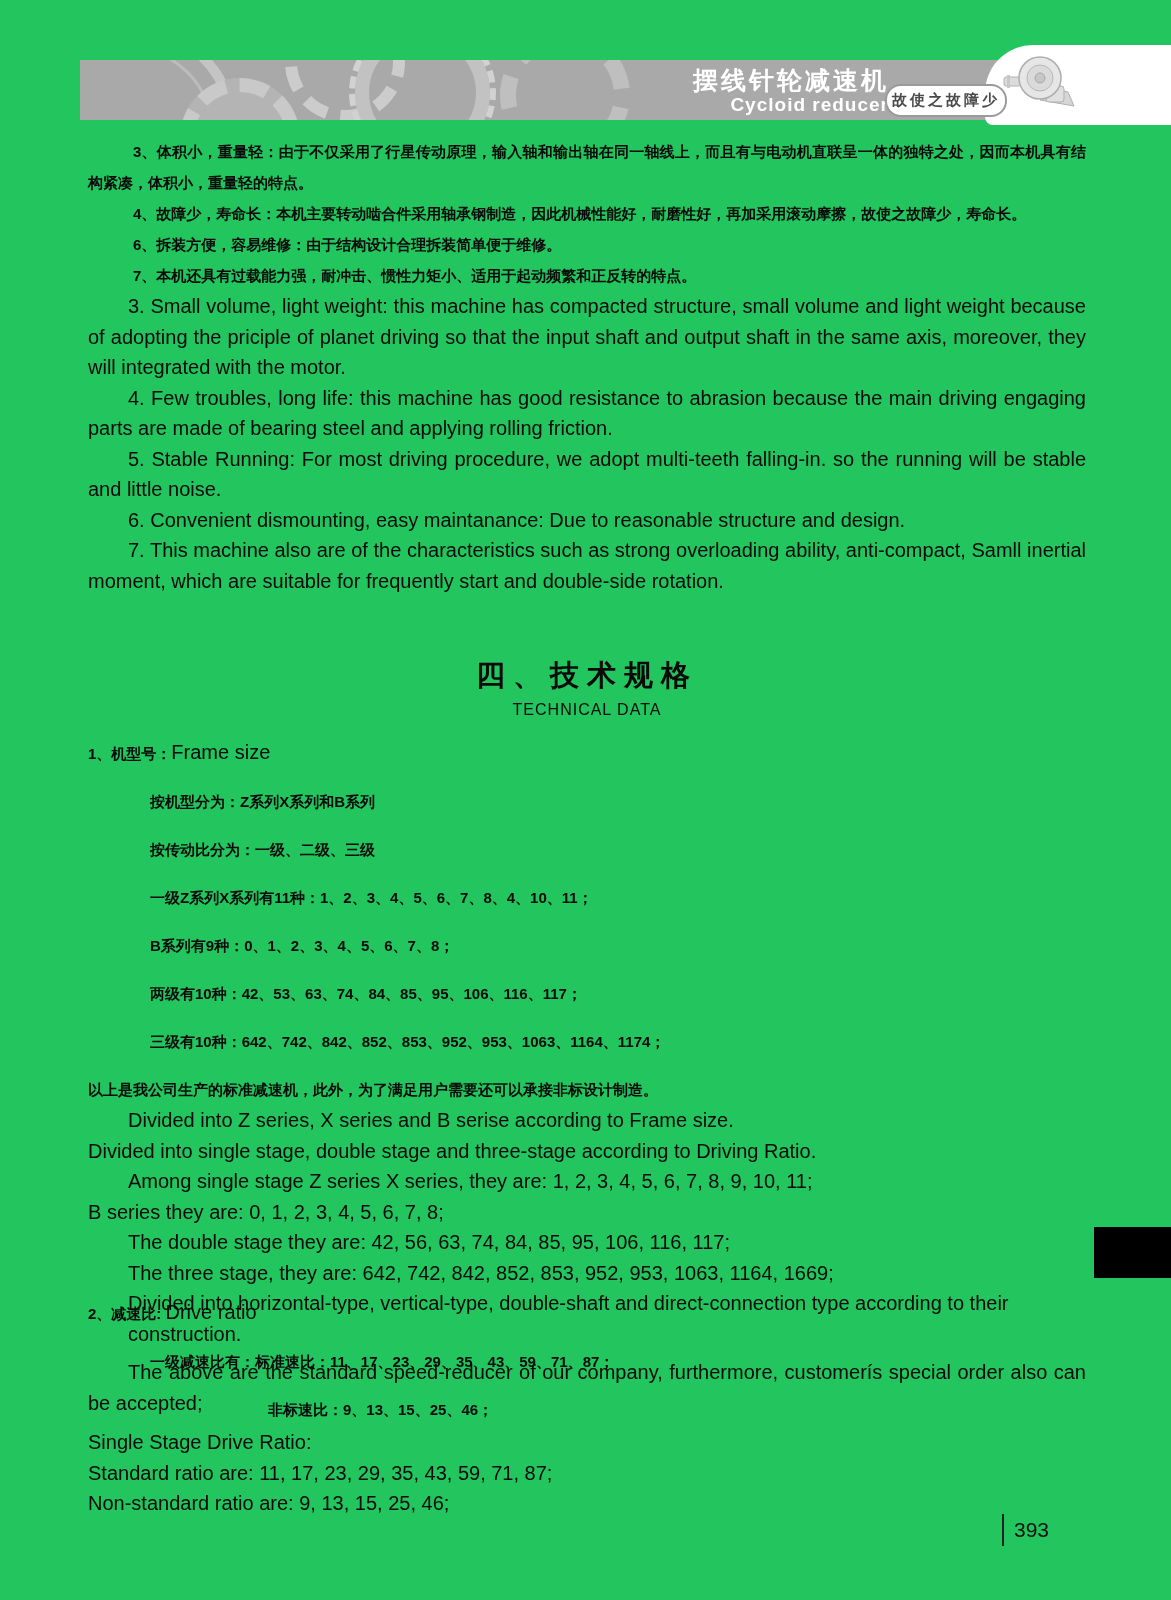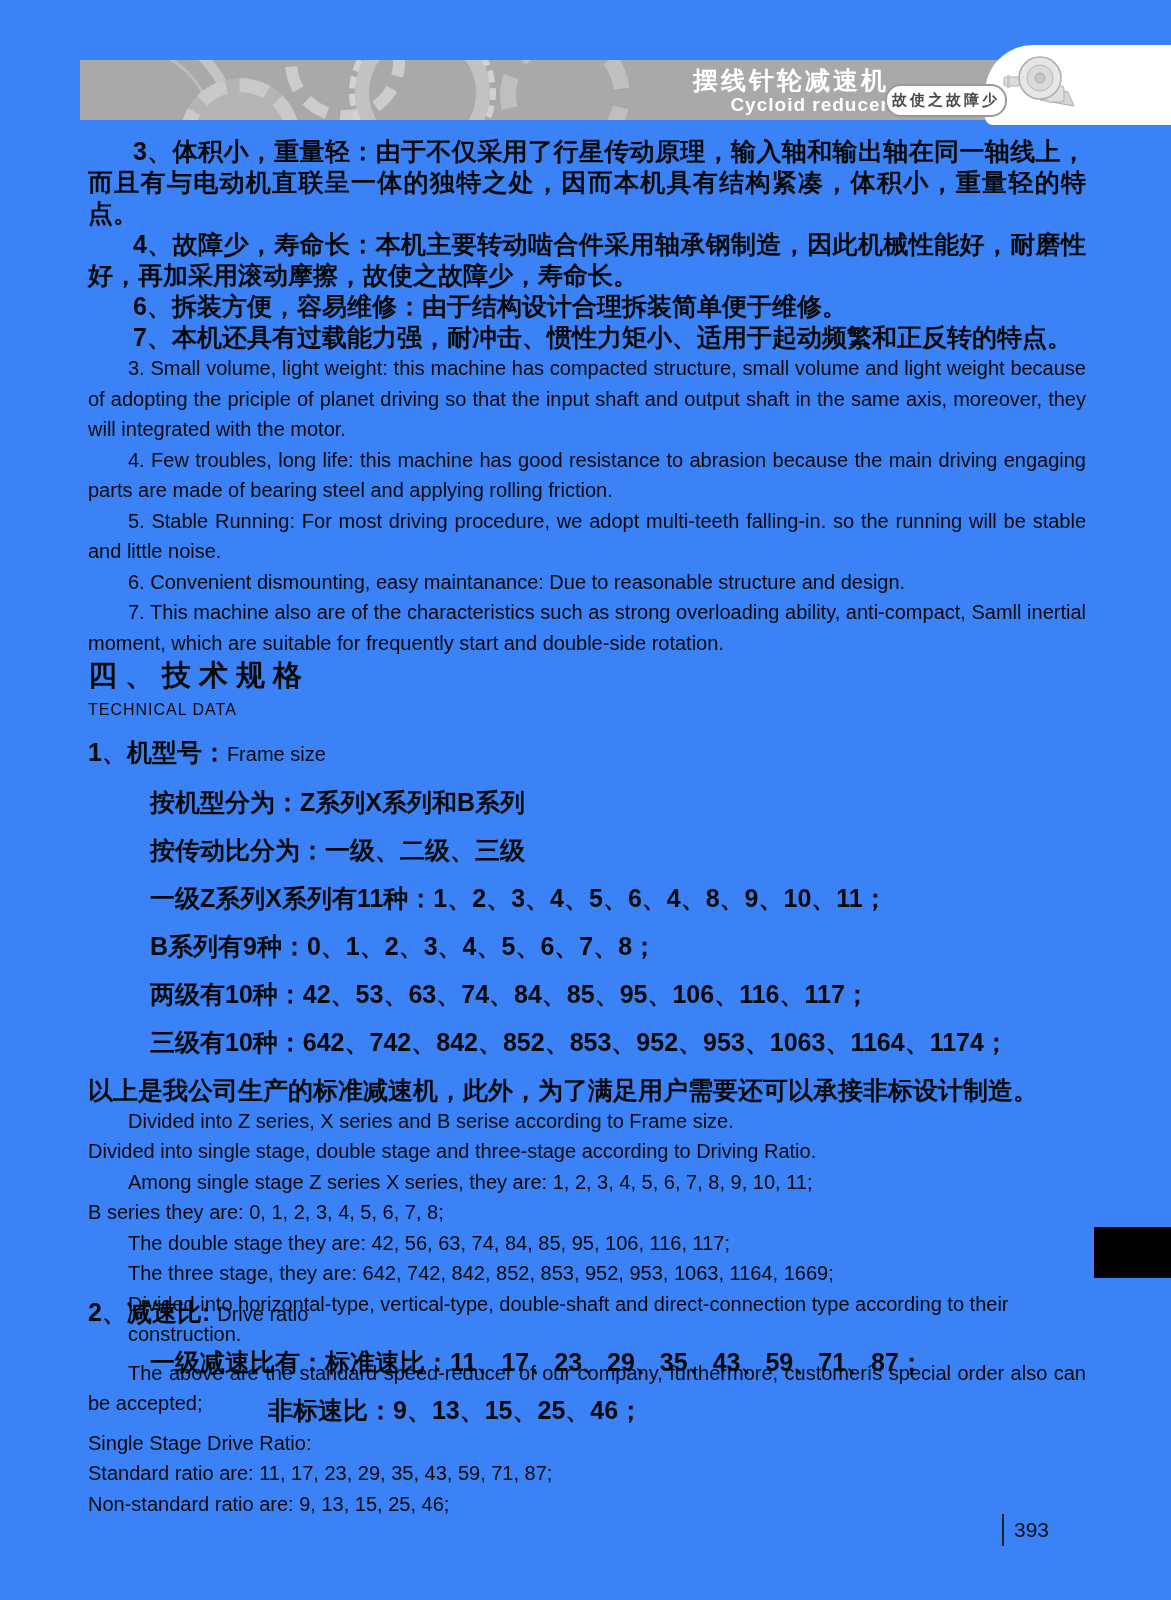--- a/index.html
+++ b/index.html
@@ -1,16 +1,16 @@
 <!DOCTYPE html>
 <html><head>
 <meta charset="utf-8">
 <style>
   html,body{margin:0;padding:0;background:#ffffff;}
-  .page{position:relative;width:1171px;height:1600px;background:#3b82f6;overflow:hidden;
+  .page{position:relative;width:1171px;height:1600px;background:#22c55e;overflow:hidden;
         font-family:"Liberation Sans","DejaVu Sans",sans-serif;color:#0a0a0a;}
 
   
   .banner{position:absolute;left:80px;top:60px;right:0;height:60px;background:#a9a9a9;overflow:hidden;}
   .gear{position:absolute;border-radius:50%;box-sizing:border-box;}
   .g1{left:-70px;top:-40px;width:230px;height:230px;border:10px solid #c4c4c4;}
   .g2{left:-45px;top:-15px;width:180px;height:180px;border:3px solid #bcbcbc;}
   .g3{left:100px;top:18px;width:120px;height:120px;border:14px dashed #c9c9c9;background:#b4b4b4;}
   .g4{left:205px;top:-58px;width:120px;height:120px;border:12px dashed #cccccc;}
   .g5{left:275px;top:-35px;width:135px;height:135px;border:14px solid #c2c2c2;outline:6px dashed #d2d2d2;}
@@ -20,30 +20,30 @@
   .title-en{font-size:19px;font-weight:bold;color:#ffffff;letter-spacing:1px;line-height:22px;}
   .blob{position:absolute;right:0;top:45px;width:186px;height:80px;background:#ffffff;
         border-radius:48px 0 0 8px;}
   .badge{position:absolute;left:885px;top:84px;width:118px;height:29px;background:#ffffff;
          border:2px solid #9a9a9a;border-radius:16px;display:flex;align-items:center;justify-content:center;
          font-size:15px;letter-spacing:3px;color:#4a4a4a;font-weight:bold;z-index:3;}
   .machine{position:absolute;left:1002px;top:50px;z-index:3;}
 
   
   .content{position:absolute;left:88px;width:998px;}
-  .cn{font-size:25px;line-height:31px;font-weight:bold;}
+  .cn{font-size:15px;line-height:31px;font-weight:bold;}
   .en{font-size:20px;line-height:30.5px;font-weight:normal;}
   .para-cn{text-indent:45px;text-align:justify;margin:0;}
   .para-en{text-indent:40px;text-align:justify;margin:0;}
   .flush{margin:0;}
   .ind-cn{margin:17px;padding-left:45px;}
   .ind-en{margin:0;padding-left:40px;}
   .ind-deep{margin:0;padding-left:180px;}
 
-  .sec-title{position:absolute;left:88px;top:654px;width:998px;}
+  .sec-title{position:absolute;left:88px;top:654px;width:998px;text-align:center;}
   .sec-cn{font-size:29px;font-weight:bold;letter-spacing:8px;line-height:42px;margin:0;}
   .sec-en{font-size:16px;font-weight:normal;letter-spacing:1px;line-height:28px;margin:0;}
 
   .black-mark{position:absolute;left:1094px;top:1227px;width:77px;height:51px;background:#000000;}
 
   .footer{position:absolute;left:1002px;top:1512px;height:36px;display:flex;align-items:center;}
   .footer-bar{width:2px;height:32px;background:#222222;margin-right:10px;}
   .footer-num{font-size:21px;color:#111111;}
 </style>
 </head>
@@ -91,21 +91,21 @@
 
   <div class="sec-title">
     <p class="sec-cn">四、技术规格</p>
     <p class="sec-en">TECHNICAL DATA</p>
   </div>
 
   <div class="content" style="top:737px">
     <p class="flush"><span class="cn">1、机型号：</span><span class="en">Frame size</span></p>
     <p class="cn ind-cn">按机型分为：Z系列X系列和B系列</p>
     <p class="cn ind-cn">按传动比分为：一级、二级、三级</p>
-    <p class="cn ind-cn">一级Z系列X系列有11种：1、2、3、4、5、6、4、8、9、10、11；</p>
+    <p class="cn ind-cn">一级Z系列X系列有11种：1、2、3、4、5、6、7、8、4、10、11；</p>
     <p class="cn ind-cn">B系列有9种：0、1、2、3、4、5、6、7、8；</p>
     <p class="cn ind-cn">两级有10种：42、53、63、74、84、85、95、106、116、117；</p>
     <p class="cn ind-cn">三级有10种：642、742、842、852、853、952、953、1063、1164、1174；</p>
     <p class="cn flush">以上是我公司生产的标准减速机，此外，为了满足用户需要还可以承接非标设计制造。</p>
     <p class="en ind-en">Divided into Z series, X series and B serise according to Frame size.</p>
     <p class="en flush">Divided into single stage, double stage and three-stage according to Driving Ratio.</p>
     <p class="en ind-en">Among single stage Z series X series, they are: 1, 2, 3, 4, 5, 6, 7, 8, 9, 10, 11;</p>
     <p class="en flush">B series they are: 0, 1, 2, 3, 4, 5, 6, 7, 8;</p>
     <p class="en ind-en">The double stage they are: 42, 56, 63, 74, 84, 85, 95, 106, 116, 117;</p>
     <p class="en ind-en">The three stage, they are: 642, 742, 842, 852, 853, 952, 953, 1063, 1164, 1669;</p>

